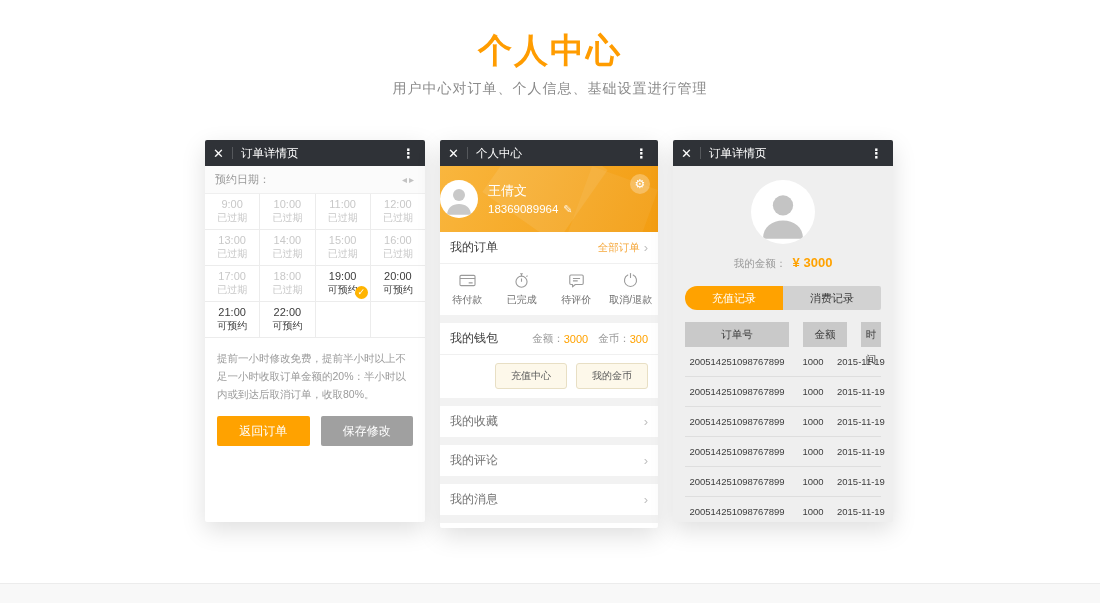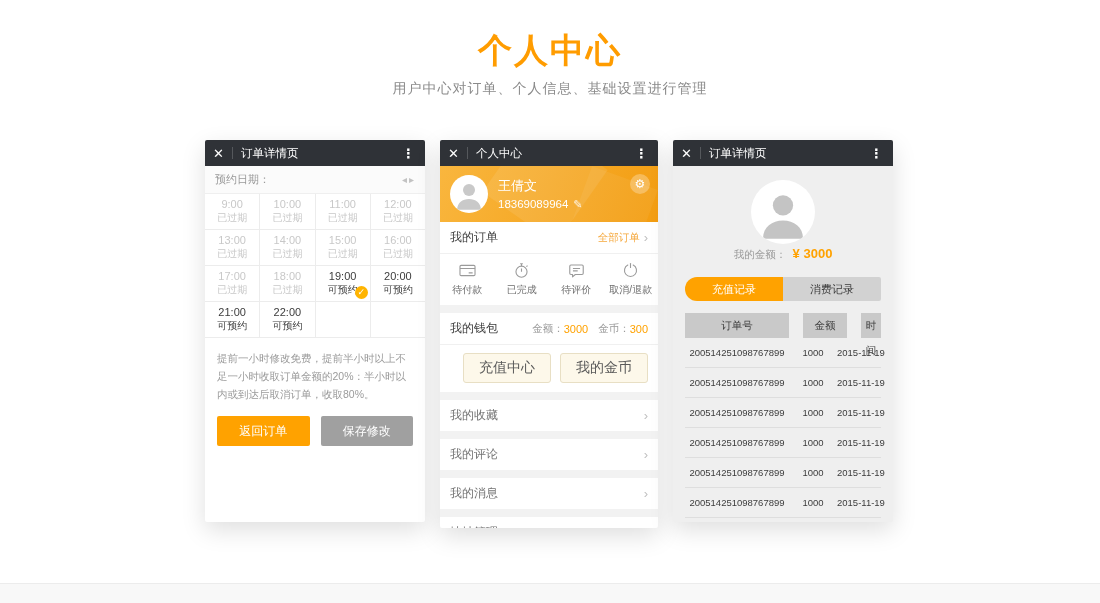--- a/index.html
+++ b/index.html
@@ -54,22 +54,22 @@
     text-align:center; font-weight:bold; }
 
   .note { margin:11px 12px 0; font-size:10.5px; color:#9b9b9b; line-height:18px; }
   .btn-row { display:flex; gap:11px; margin:13px 12px 0; }
   .btn { flex:1; height:30px; border:none; border-radius:2px; color:#fff; font-size:12px;
     cursor:pointer; font-family:inherit; }
   .btn.gray { background:#a0a0a0; }
   .btn.orange { background:#ffa200; }
 
   
-  .banner { height:56px; background:linear-gradient(115deg,#f9b63e,#f39d11); position:relative;
-    display:flex; align-items:center; padding:0 10px; overflow:hidden; }
+  .banner { height:66px; background:linear-gradient(115deg,#f9b63e,#f39d11); position:relative;
+    display:flex; align-items:center; padding:0 0; overflow:hidden; }
   .facet { position:absolute; background:rgba(255,255,255,.09); }
   .facet.f1 { width:90px; height:90px; left:60px; top:-30px; transform:rotate(35deg); }
   .facet.f2 { width:70px; height:70px; right:10px; top:10px; transform:rotate(20deg); background:rgba(255,255,255,.06); }
   .avatar-sm { width:38px; height:38px; border-radius:50%; background:#fff; overflow:hidden; flex:0 0 38px; position:relative; z-index:1; }
   .prof { margin-left:10px; position:relative; z-index:1; }
   .prof .nm { color:#fff; font-size:13px; }
   .prof .ph { color:#fff; font-size:11.5px; margin-top:3px; }
   .prof .edit { color:rgba(255,255,255,.85); font-size:11px; margin-left:5px; cursor:pointer; }
   .gear { position:absolute; right:8px; top:8px; width:20px; height:20px; border-radius:50%;
     background:rgba(255,255,255,.28); color:#fff; font-size:12px; line-height:20px;
@@ -83,32 +83,32 @@
   .row-head .chev { font-size:13px; color:#c0c0c0; margin-left:4px; cursor:pointer; }
   .otypes { display:flex; padding:7px 0 8px; }
   .otype { flex:1; text-align:center; cursor:pointer; }
   .otype svg { display:block; margin:0 auto; }
   .otype .olbl { font-size:10px; color:#6e6e6e; margin-top:3px; }
 
   .wallet-head .wlab { font-size:10.5px; color:#9a9a9a; }
   .wallet-head .wval { font-size:11px; color:#ffa200; margin-right:10px; }
   .wbtns { display:flex; justify-content:flex-end; gap:9px; padding:8px 10px 9px; }
   .wbtn { background:#fdf8ea; border:1px solid #e8dfc4; border-radius:3px; color:#5a5a5a;
-    font-size:14px; padding:5px 15px; cursor:pointer; font-family:inherit; }
+    font-size:10px; padding:5px 15px; cursor:pointer; font-family:inherit; }
 
   .gap8 { height:8px; }
   .mrow { background:#fff; height:31px; display:flex; align-items:center; padding:0 10px;
     margin-bottom:8px; cursor:pointer; }
   .mrow .mlbl { font-size:12px; color:#737373; flex:1; }
   .mrow .chev { font-size:13px; color:#c0c0c0; }
 
   
   .avatar-lg { width:64px; height:64px; border-radius:50%; background:#fff; overflow:hidden;
     margin:14px auto 0; }
-  .amount-line { text-align:center; margin-top:0; }
+  .amount-line { text-align:center; margin-top:9px; }
   .amount-line .al1 { font-size:10.5px; color:#9a9a9a; }
   .amount-line .al2 { font-size:13px; color:#ffa200; font-weight:bold; margin-left:2px; }
   .segs { display:flex; margin:15px 12px 0; height:24px; }
   .seg { flex:1; border:none; font-size:11px; cursor:pointer; font-family:inherit; }
   .seg.on { background:#ffa200; color:#fff; border-radius:12px 0 0 12px; }
   .seg.off { background:#d2d2d2; color:#3c3c3c; border-radius:0 2px 2px 0; }
 
   .tbl { margin:12px 12px 0; }
   .thead { display:flex; gap:14px; }
   .th { background:#c9c9c9; color:#3f3f3f; font-size:10.5px; height:25px; line-height:25px;

